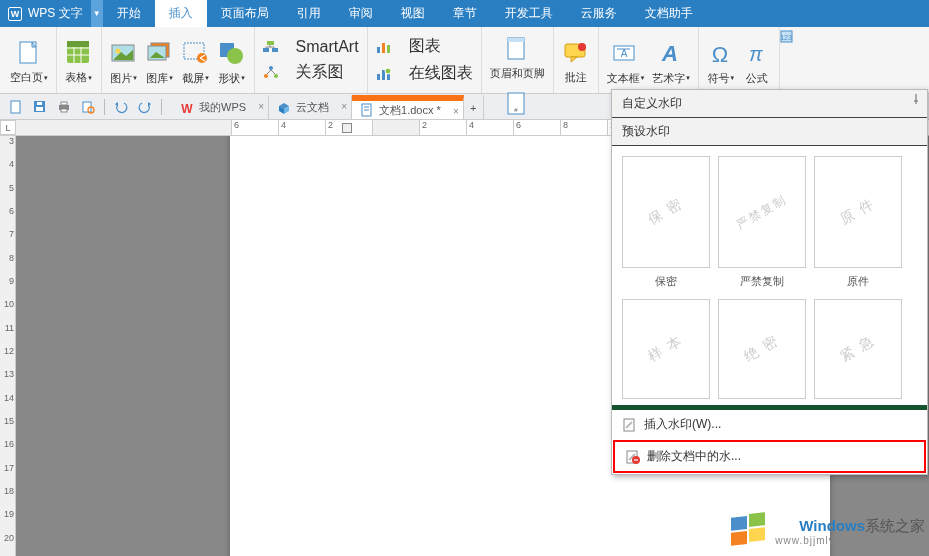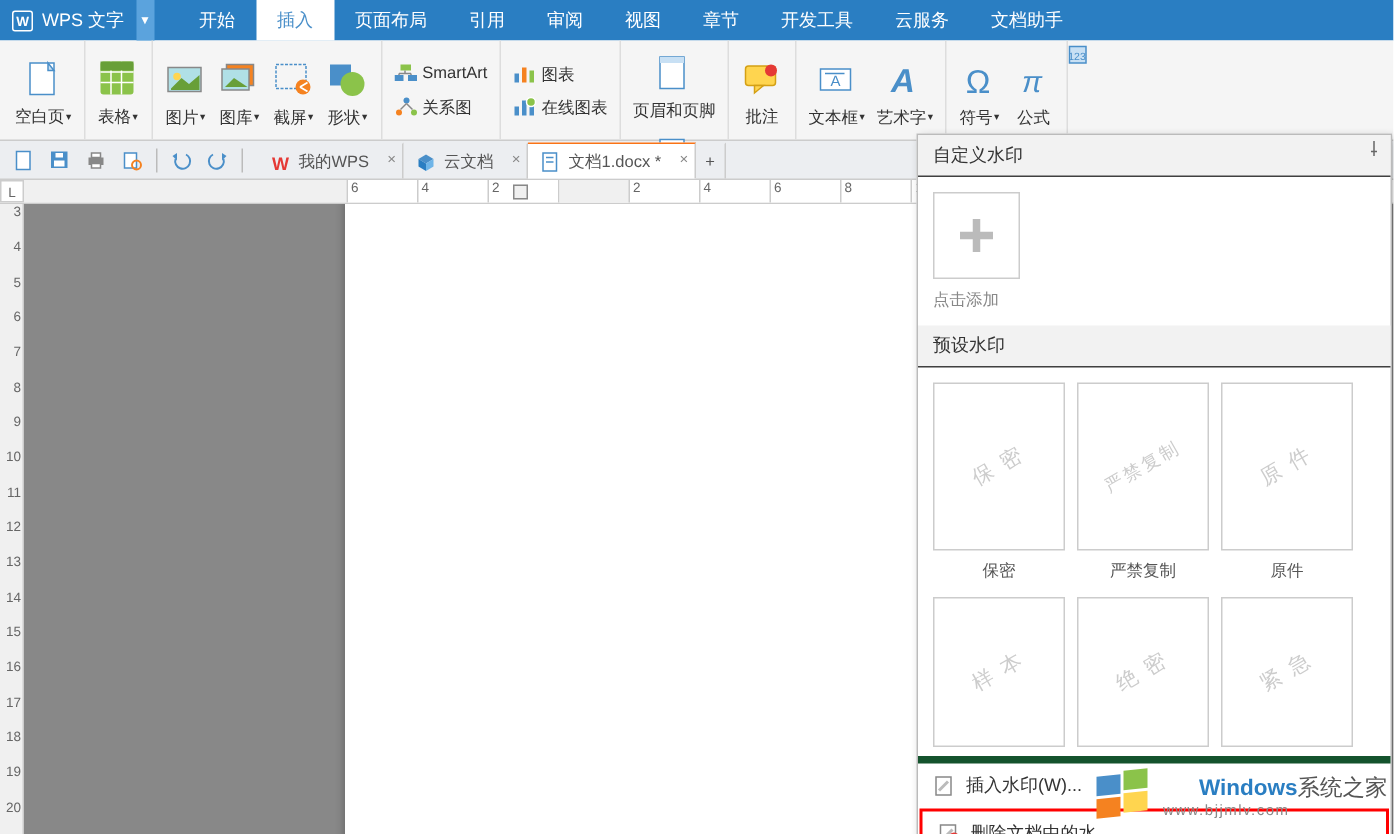--- a/index.html
+++ b/index.html
@@ -2,41 +2,41 @@
 <html><head>
 <meta charset="utf-8">
 <style>
 * { margin: 0; padding: 0; box-sizing: border-box; font-family: "Microsoft YaHei", sans-serif; }
 body { width: 929px; height: 556px; background: #fff; overflow: hidden; position: relative; font-size: 12px; }
 
 .title-bar { height: 27px; background: #2a7ec2; display: flex; align-items: center; color: #fff; }
 .title-left { display: flex; align-items: center; padding: 0 8px; gap: 6px; height: 100%; }
 .title-left .wps-logo { width: 14px; height: 14px; border: 1.5px solid #fff; border-radius: 2px; display: flex; align-items: center; justify-content: center; font-size: 9px; font-weight: bold; }
 .title-dropdown { width: 12px; height: 27px; background: #5ba3dd; display: flex; align-items: center; justify-content: center; color: #fff; font-size: 8px; }
-.menu-tabs { display: flex; height: 100%; padding-left: 16px; }
+.menu-tabs { display: flex; height: 100%; }
 .menu-tab { padding: 0 14px; display: flex; align-items: center; cursor: pointer; color: #fff; }
 .menu-tab.active { background: #fff; color: #4a8fc9; }
 
 .ribbon { height: 67px; background: #f5f5f5; border-bottom: 1px solid #ccc; display: flex; padding-left: 2px; }
 .ribbon-group { display: flex; flex-direction: column; border-right: 1px solid #ddd; padding: 3px 4px 0; }
 .ribbon-btn { display: flex; flex-direction: column; align-items: center; justify-content: center; gap: 2px; padding: 4px 4px; cursor: pointer; height: 64px; }
 .ribbon-btn.active { background: #ffd77d; border: 1px solid #e5b236; }
 .ribbon-icon-lg { width: 28px; height: 30px; display: flex; align-items: center; justify-content: center; }
 .ribbon-label { font-size: 11px; color: #333; white-space: nowrap; display: flex; align-items: center; gap: 1px; }
 .ribbon-dd { font-size: 7px; }
 .ribbon-small-group { display: flex; flex-direction: column; justify-content: center; gap: 2px; padding: 3px 4px; border-right: 1px solid #ddd; }
-.ribbon-small-btn { display: flex; align-items: center; gap: 3px; padding: 2px 4px; cursor: pointer; font-size: 11px; color: #333; }
+.ribbon-small-btn { display: flex; align-items: center; gap: 17px; padding: 2px 4px; cursor: pointer; font-size: 16px; color: #333; }
 .ribbon-small-icon { width: 16px; height: 16px; display: flex; align-items: center; justify-content: center; }
 
 .qat { height: 26px; background: #eceef1; border-bottom: 1px solid #ccc; display: flex; align-items: center; padding-left: 4px; }
 .qat-btn { width: 22px; height: 22px; display: flex; align-items: center; justify-content: center; cursor: pointer; margin: 0 1px; }
 .qat-sep { width: 1px; height: 16px; background: #bbb; margin: 0 4px; }
 .doc-tabs { display: flex; height: 100%; align-items: flex-end; margin-left: 6px; }
 .doc-tab { height: 24px; padding: 0 22px 0 8px; display: flex; align-items: center; gap: 5px; cursor: pointer; border-right: 1px solid #ccc; border-top: 1px solid transparent; font-size: 11px; color: #555; position: relative; }
-.doc-tab.active { background: #fff; border-top: 1px solid #f97316; justify-content: flex-end; }
+.doc-tab.active { background: #fff; border-top: 6px solid #f97316; justify-content: flex-end; }
 .doc-tab .close-x { position: absolute; right: 4px; top: 5px; font-size: 10px; color: #888; }
 
 .ruler-h { height: 16px; background: #f0f0f0; display: flex; border-bottom: 1px solid #ccc; }
 .ruler-corner { width: 16px; background: #fff; border: 1px solid #ccc; display: flex; align-items: center; justify-content: center; font-size: 9px; color: #666; }
 .ruler-spacer { width: 215px; background: #f0f0f0; }
 .ruler-main { flex: 1; background: #fff; position: relative; display: flex; border-left: 1px solid #ccc; }
 .ruler-tick { width: 47px; height: 100%; border-right: 1px solid #ccc; font-size: 9px; color: #666; display: flex; align-items: flex-start; padding-left: 2px; }
 .ruler-marker { position: absolute; width: 10px; height: 10px; background: #f0f0f0; border: 1px solid #888; left: 110px; top: 3px; }
 
 .work-area { display: flex; height: calc(556px - 27px - 67px - 26px - 16px); }
@@ -452,29 +452,20 @@
   </div>
 </div>
 
 <div class="wm-panel">
   <div class="wm-section-header">自定义水印</div>
   <div style="position:absolute;right:4px;top:2px;width:14px;height:14px;display:flex;align-items:center;justify-content:center;cursor:pointer;">
     <svg width="10" height="12">
         <path d="M5 1 L5 8 M3 8 L7 8 M5 8 L5 11" stroke="#666" fill="none"></path>
       </svg>
   </div>
-  <div class="wm-add-box">
-    <div class="wm-add-btn">
-      <svg width="30" height="30">
-          <line x1="15" y1="4" x2="15" y2="26" stroke="#bbb" stroke-width="5"></line>
-          <line x1="4" y1="15" x2="26" y2="15" stroke="#bbb" stroke-width="5"></line>
-        </svg>
-    </div>
-    <div class="wm-add-label">点击添加</div>
-  </div>
   <div class="wm-section-header">预设水印</div>
   <div class="wm-grid">
     <div class="wm-item">
         <span class="wm-item-text">保 密</span>
       </div>
     <div class="wm-item">
         <span class="wm-item-text" style="font-size:12px;">严禁复制</span>
       </div>
     <div class="wm-item">
         <span class="wm-item-text">原 件</span>

